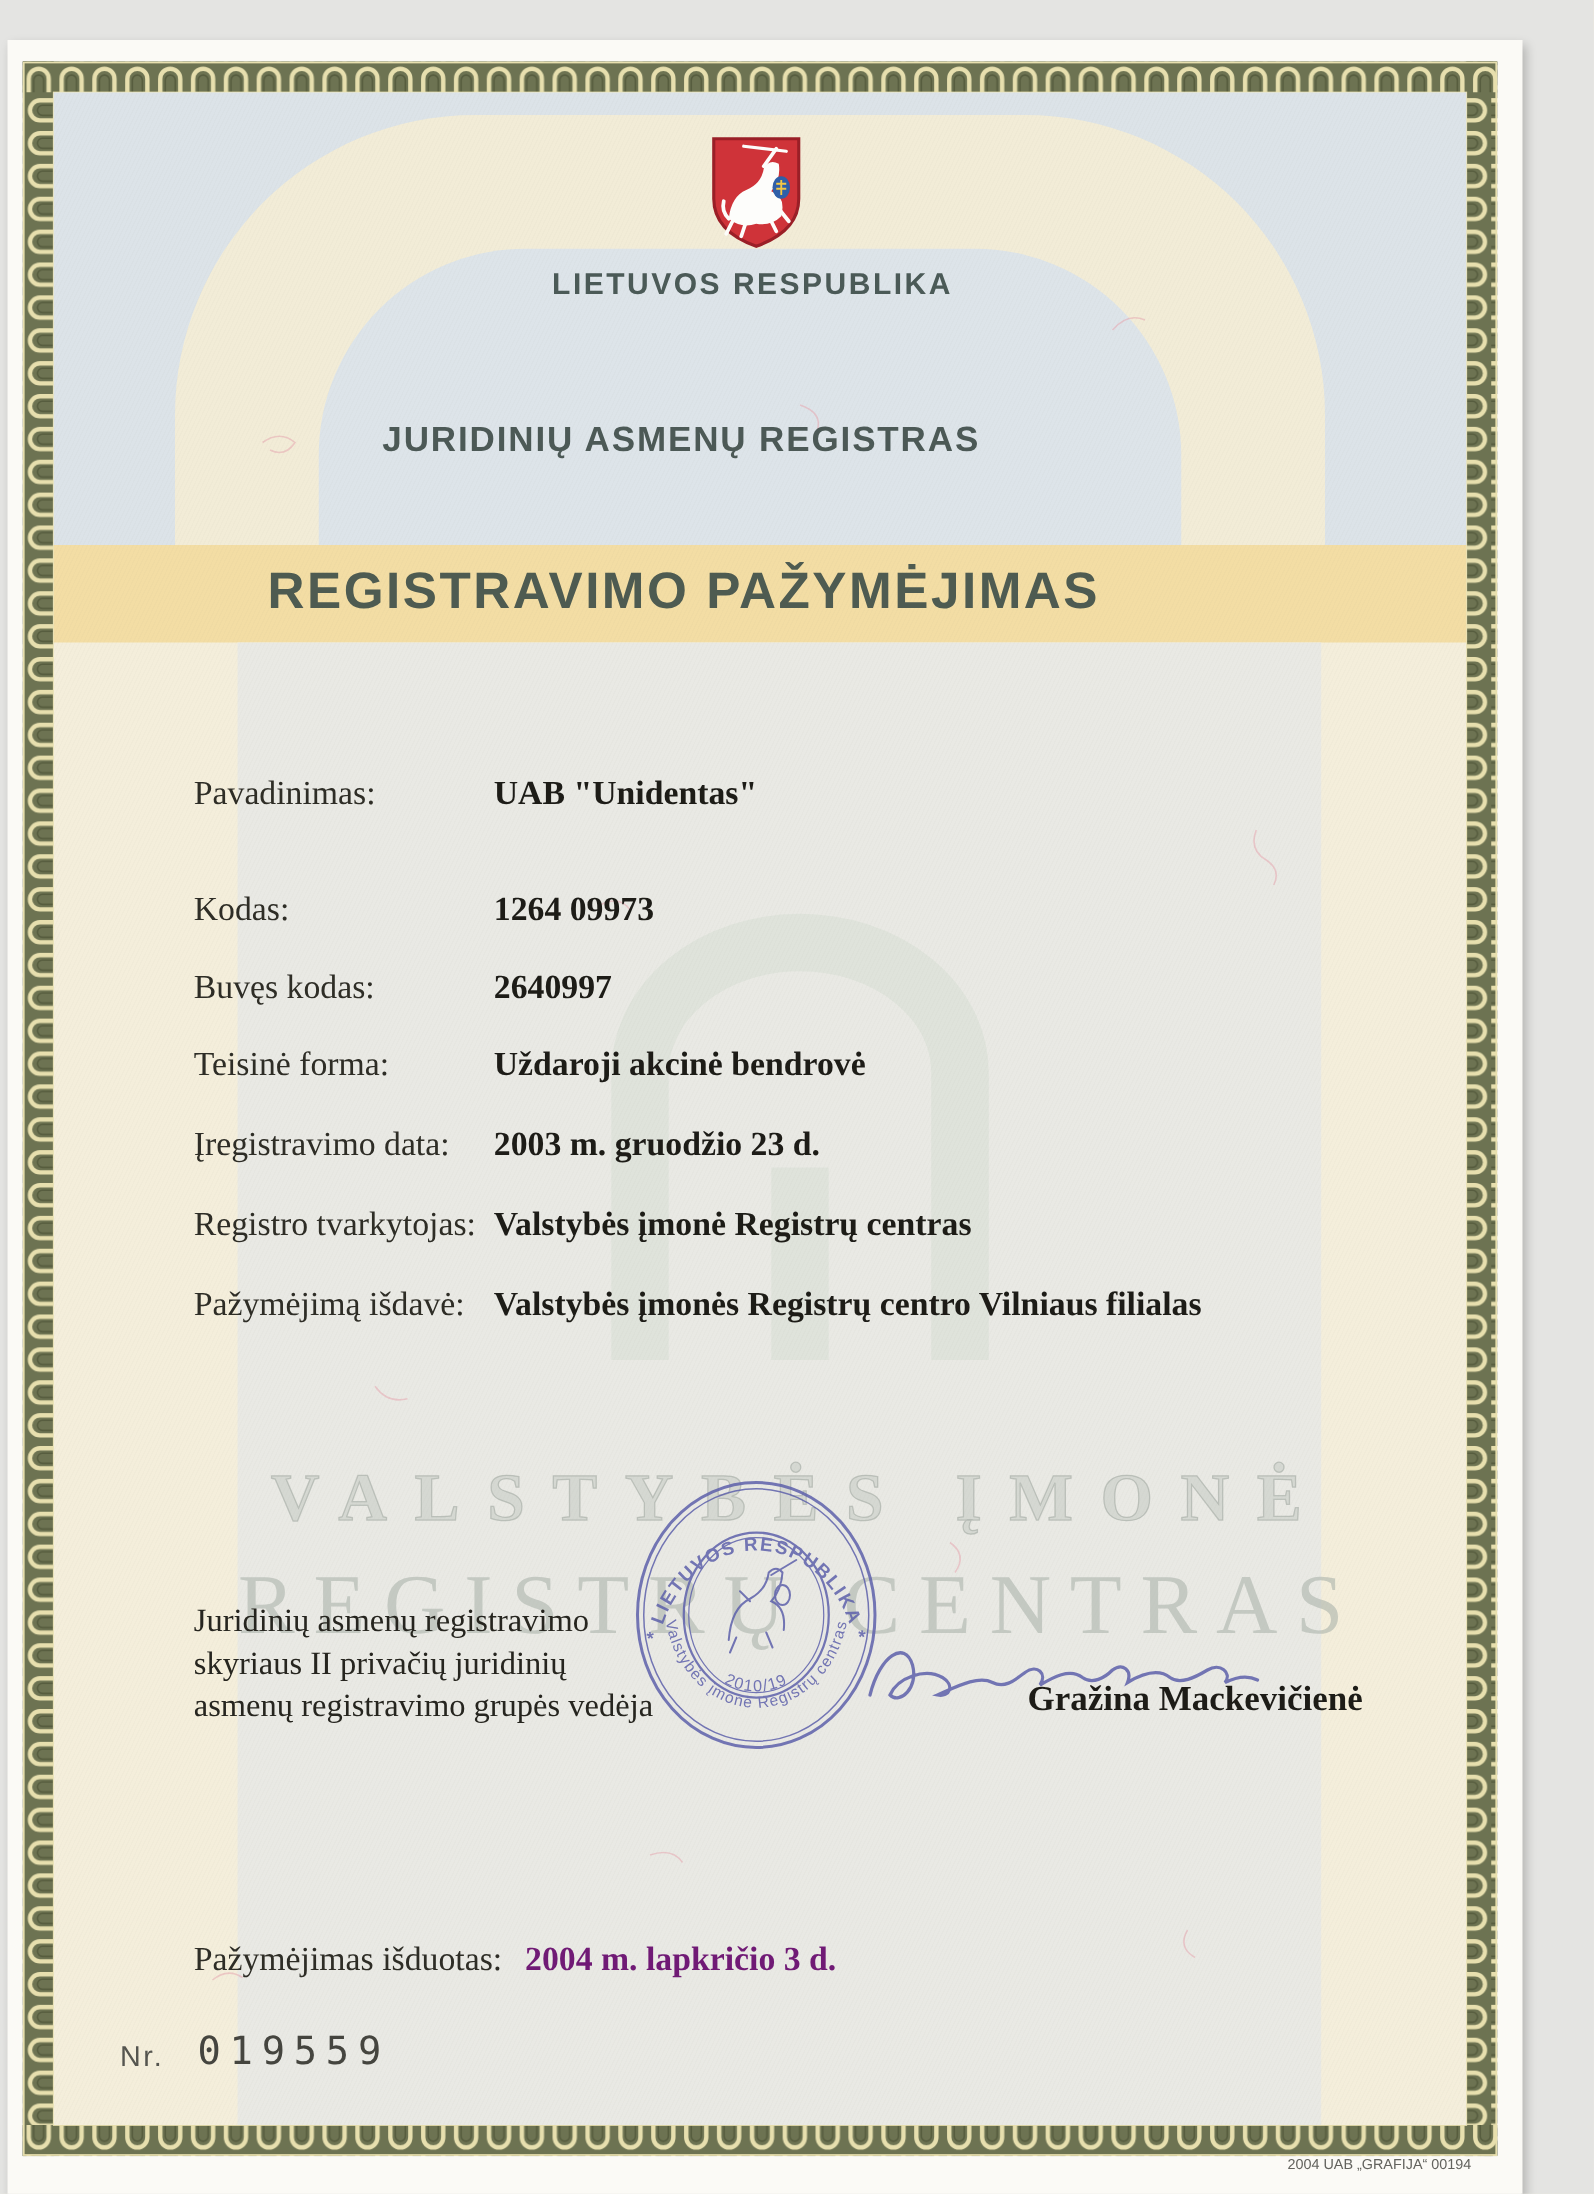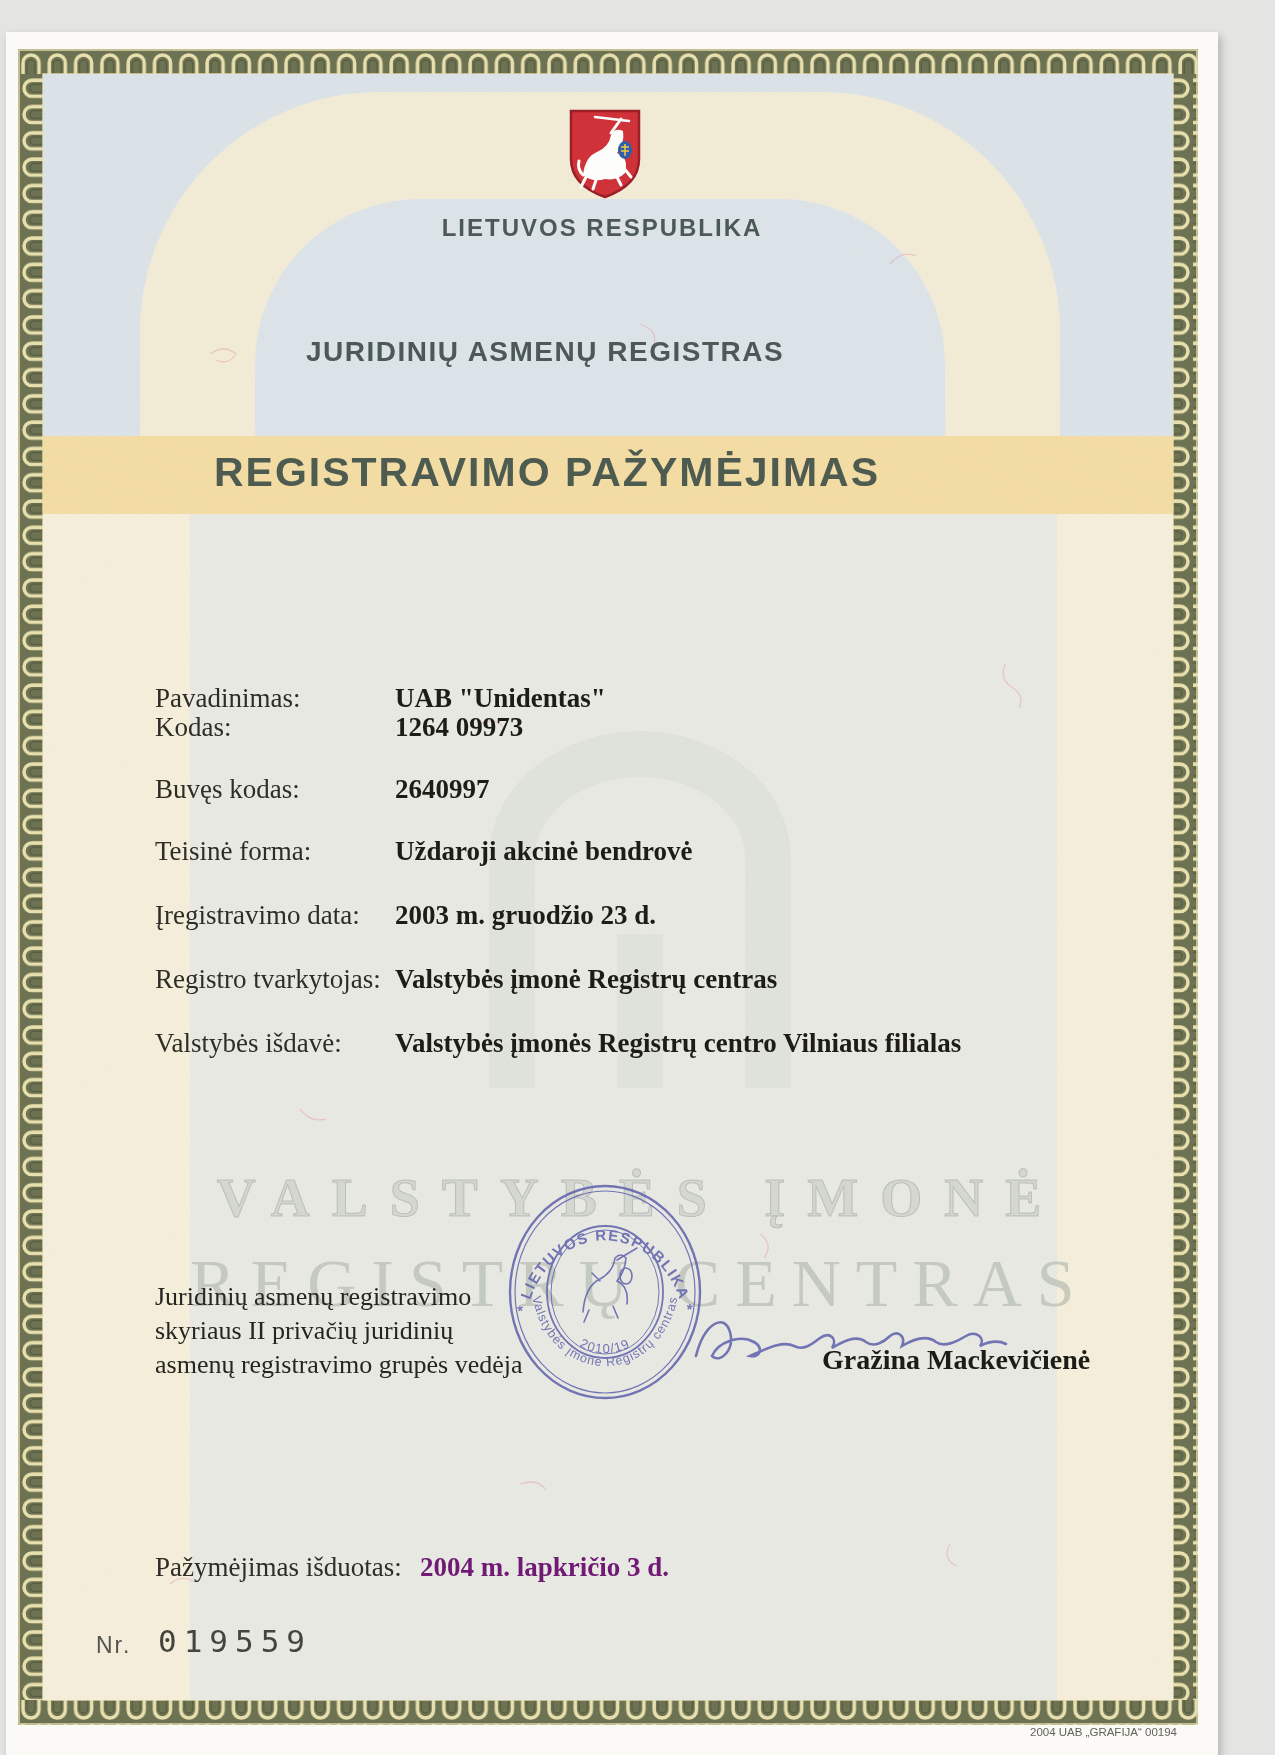--- a/index.html
+++ b/index.html
@@ -109,21 +109,21 @@
     </g>
     <path d="M16,68 Q18,50 30,45 Q42,40 44,28 Q48,20 56,24 Q58,36 50,46 Q62,50 58,66 Q50,74 38,72 Q26,76 16,68 Z" fill="#fdfdfb"></path>
     <ellipse cx="58" cy="43" rx="7" ry="9" fill="#2f5fa8"></ellipse>
     <path d="M58,37 V49 M54,40 H62 M54,44 H62" stroke="#f5c843" stroke-width="1.5" fill="none"></path>
   </svg>
 
   <div class="abs hdr country">LIETUVOS RESPUBLIKA</div>
   <div class="abs hdr register">JURIDINIŲ ASMENŲ REGISTRAS</div>
   <div class="abs hdr title">REGISTRAVIMO PAŽYMĖJIMAS</div>
 
-  <div class="abs frow" style="top:659px;">
+  <div class="abs frow" style="top:595px;">
     <span class="flabel">Pavadinimas:</span>
     <span class="fvalue">UAB "Unidentas"</span>
   </div>
   <div class="abs frow" style="top:688px;">
     <span class="flabel">Kodas:</span>
     <span class="fvalue">1264 09973</span>
   </div>
   <div class="abs frow" style="top:750px;">
     <span class="flabel">Buvęs kodas:</span>
     <span class="fvalue">2640997</span>
@@ -134,21 +134,21 @@
   </div>
   <div class="abs frow" style="top:876px;">
     <span class="flabel">Įregistravimo data:</span>
     <span class="fvalue">2003 m. gruodžio 23 d.</span>
   </div>
   <div class="abs frow" style="top:940px;padding-left:36px;">
     <span class="flabel">Registro tvarkytojas:</span>
     <span class="fvalue">Valstybės įmonė Registrų centras</span>
   </div>
   <div class="abs frow" style="top:1004px;">
-    <span class="flabel">Valstybės išdavė:</span>
+    <span class="flabel">Pažymėjimą išdavė:</span>
     <span class="fvalue">Valstybės įmonės Registrų centro Vilniaus filialas</span>
   </div>
 
   <div class="abs wm1">VALSTYBĖS ĮMONĖ</div>
   <div class="abs wm2">REGISTRŲ CENTRAS</div>
 
   <div class="abs posblock">
     <div>Juridinių asmenų registravimo</div>
     <div>skyriaus II privačių juridinių</div>
     <div>asmenų registravimo grupės vedėja</div>

